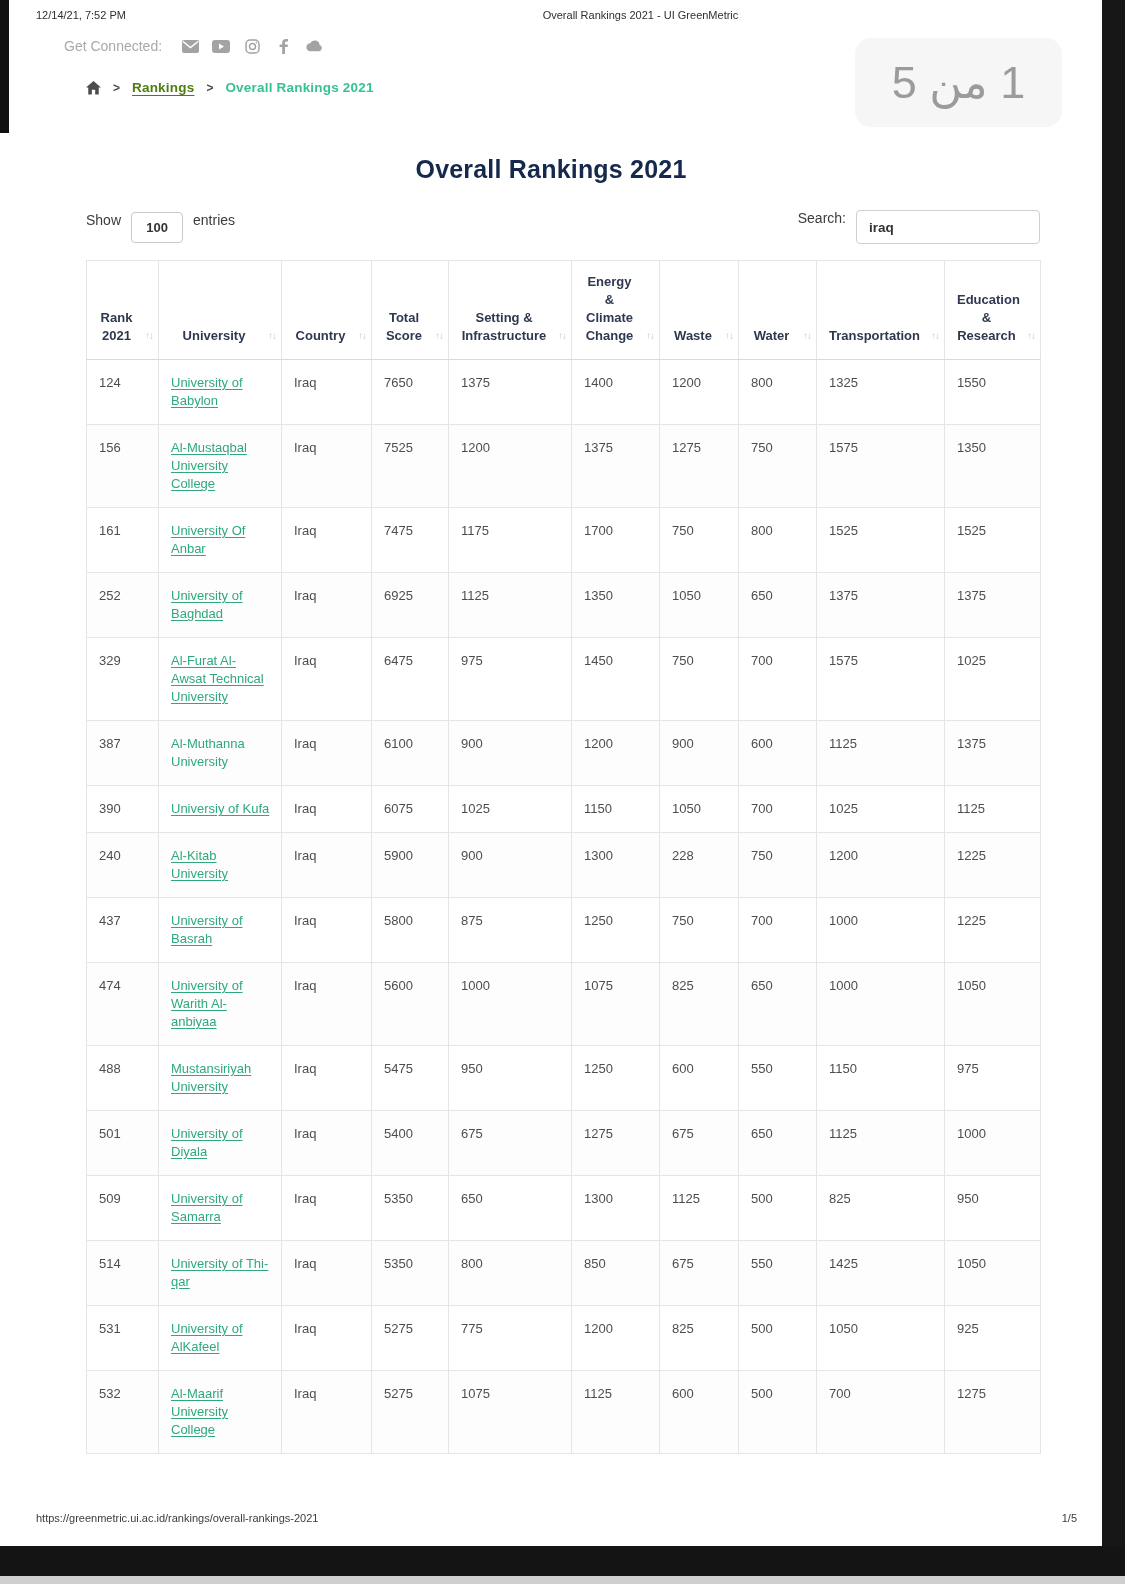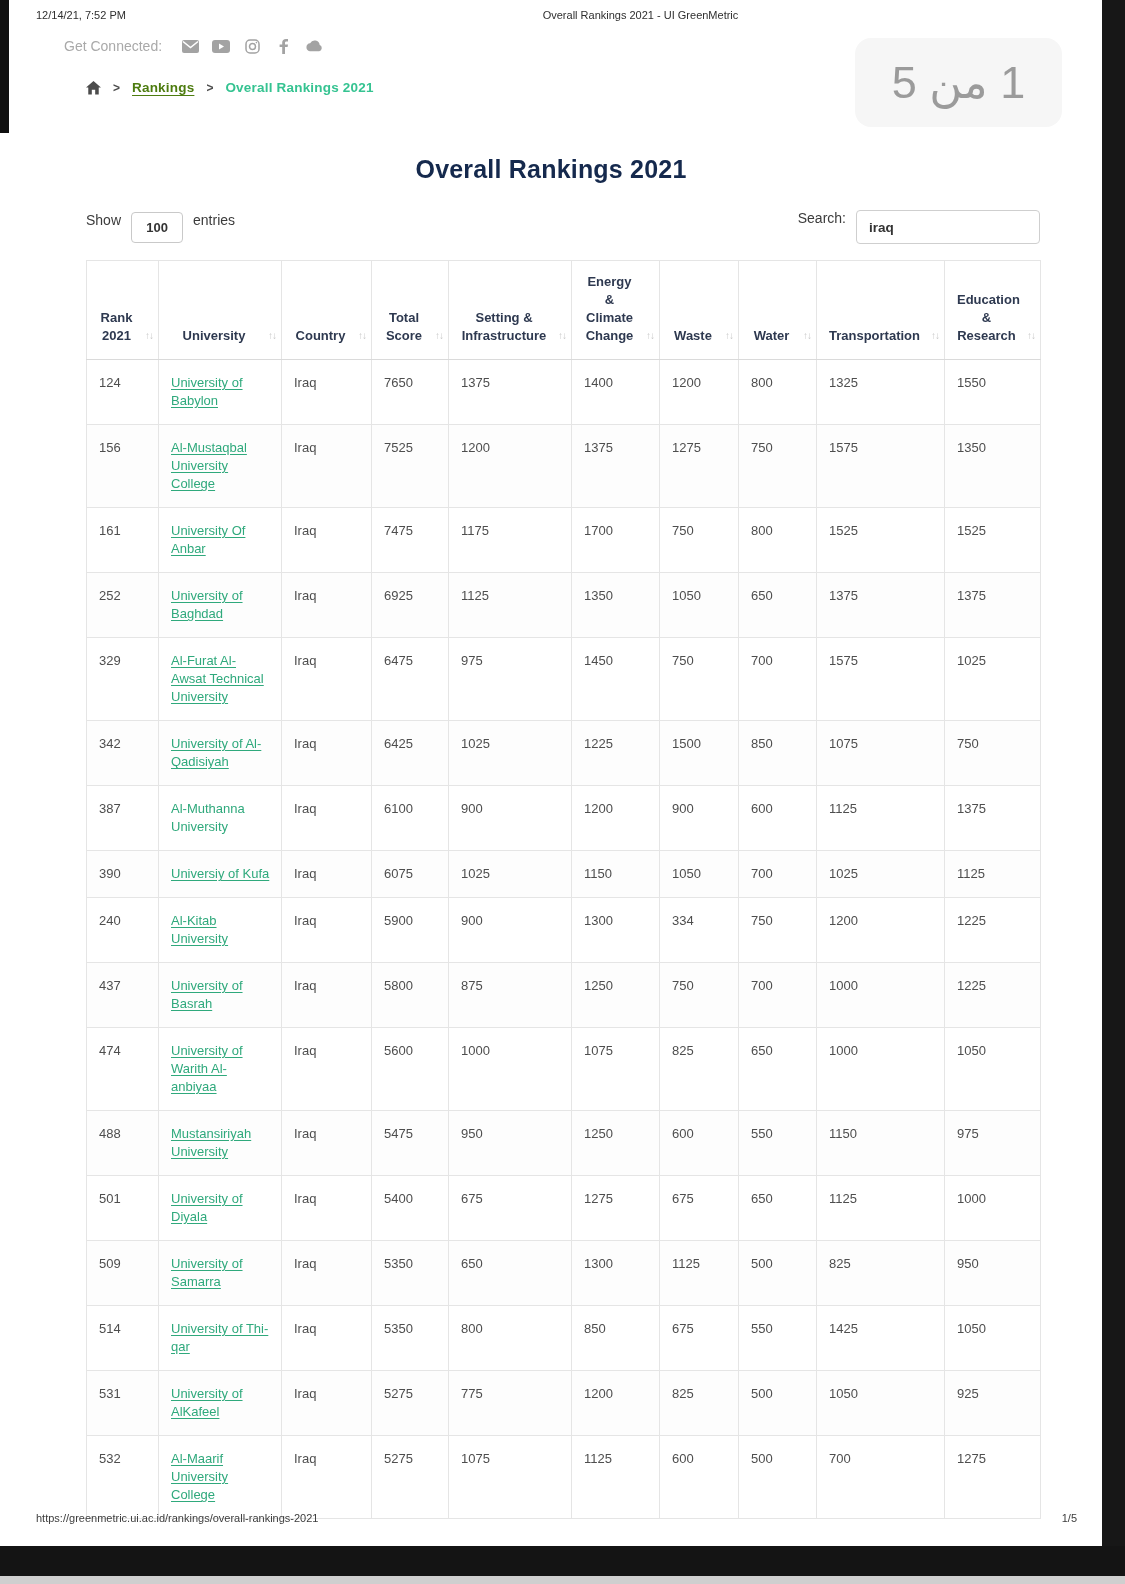--- a/index.html
+++ b/index.html
@@ -240,32 +240,20 @@
           <td>Iraq</td>
           <td>6475</td>
           <td>975</td>
           <td>1450</td>
           <td>750</td>
           <td>700</td>
           <td>1575</td>
           <td>1025</td>
         </tr>
         <tr>
-          <td>342</td>
-          <td><a class="uni-link">University of Al-Qadisiyah</a></td>
-          <td>Iraq</td>
-          <td>6425</td>
-          <td>1025</td>
-          <td>1225</td>
-          <td>1500</td>
-          <td>850</td>
-          <td>1075</td>
-          <td>750</td>
-        </tr>
-        <tr>
           <td>387</td>
           <td><a class="uni-link no-underline">Al-Muthanna University</a></td>
           <td>Iraq</td>
           <td>6100</td>
           <td>900</td>
           <td>1200</td>
           <td>900</td>
           <td>600</td>
           <td>1125</td>
           <td>1375</td>
@@ -282,21 +270,21 @@
           <td>1025</td>
           <td>1125</td>
         </tr>
         <tr>
           <td>240</td>
           <td><a class="uni-link">Al-Kitab University</a></td>
           <td>Iraq</td>
           <td>5900</td>
           <td>900</td>
           <td>1300</td>
-          <td>334</td>
+          <td>228</td>
           <td>750</td>
           <td>1200</td>
           <td>1225</td>
         </tr>
         <tr>
           <td>437</td>
           <td><a class="uni-link">University of Basrah</a></td>
           <td>Iraq</td>
           <td>5800</td>
           <td>875</td>

